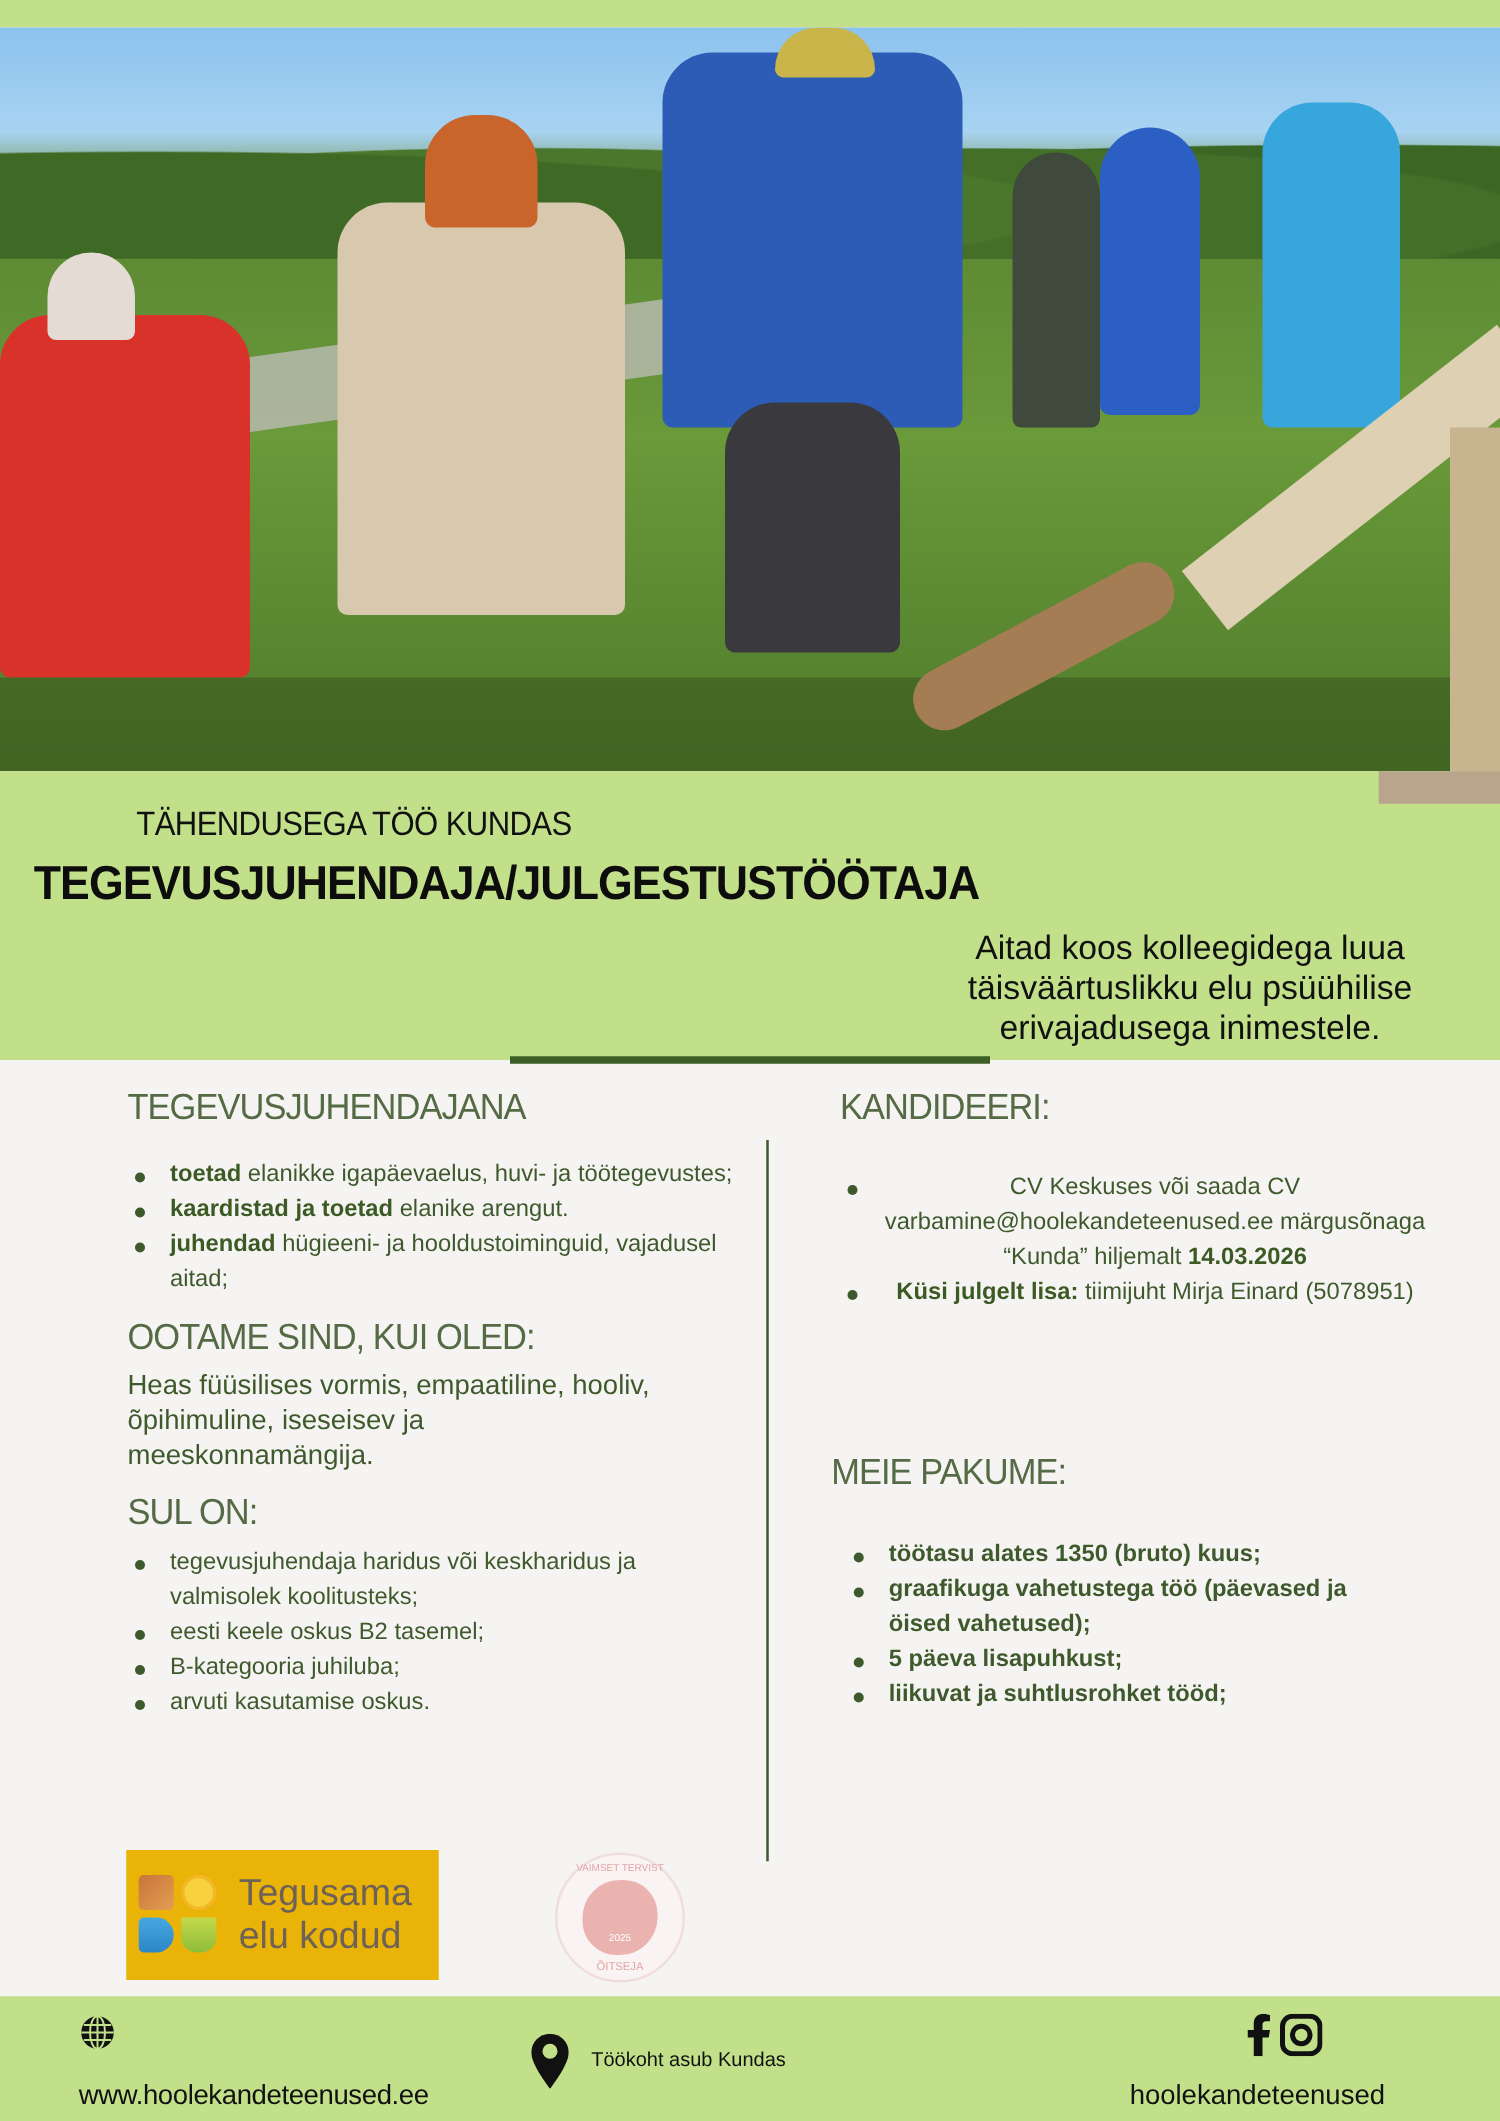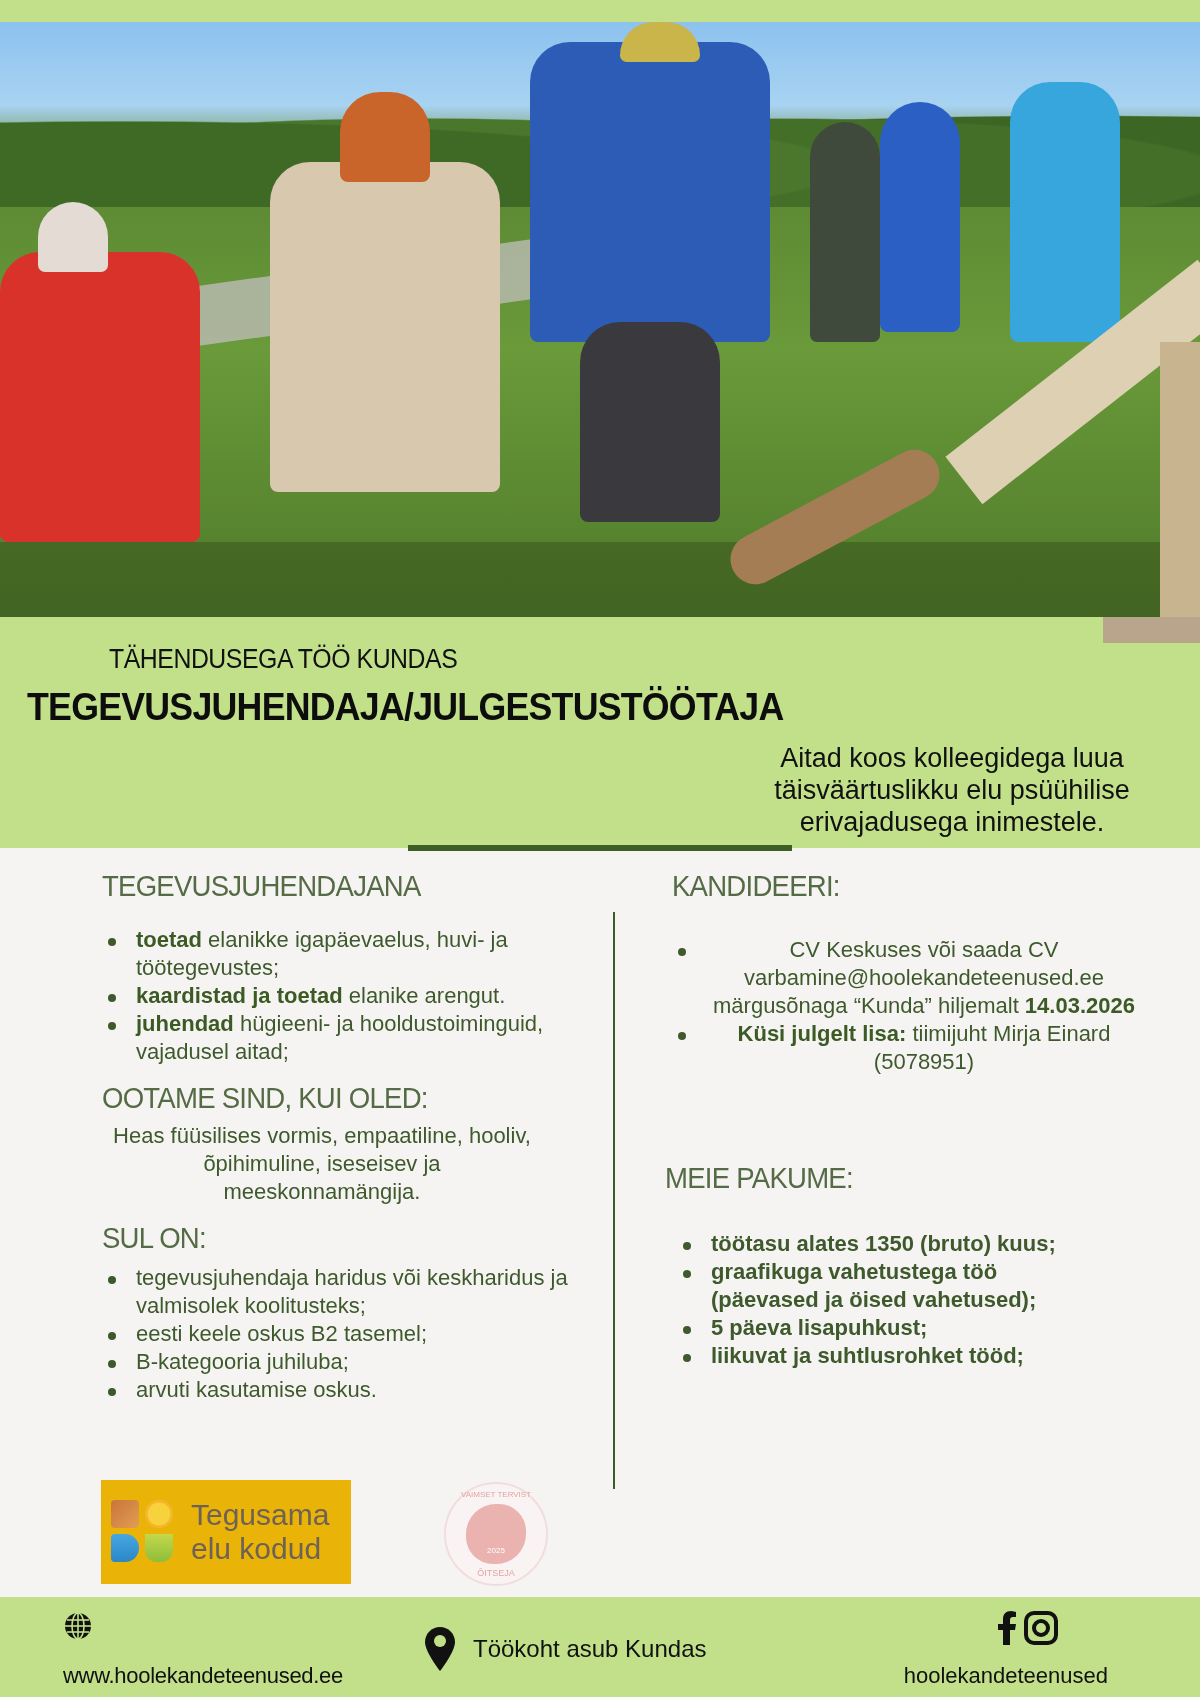--- a/index.html
+++ b/index.html
@@ -39,21 +39,21 @@
   .band { position: absolute; left: 0; top: 617px; width: 1200px; height: 231px; background: #c2e089; }
   .green-rule { position: absolute; left: 408px; top: 845px; width: 384px; height: 6px; background: #3d5f26; }
 
   
   .col { position: absolute; }
   .col-left { left: 102px; top: 868px; width: 500px; }
   .col-right { left: 668px; top: 868px; width: 520px; }
   .vline { position: absolute; left: 613px; top: 912px; width: 2px; height: 577px; background: #3e5a2c; }
 
   h2.sec { font-weight: normal; font-size: 29px; color: #556b45; letter-spacing: -0.8px; transform: scaleX(.95); transform-origin: left; line-height: 36px; }
-  ul.blist { list-style: none; font-size: 22px; line-height: 28px; color: #3e5a2c; }
+  ul.blist { list-style: none; font-size: 19px; line-height: 28px; color: #3e5a2c; }
   ul.blist li { position: relative; padding-left: 34px; }
   ul.blist li::before { content: ""; position: absolute; left: 6px; top: 12px; width: 8px; height: 8px; border-radius: 50%; background: #3e5a2c; }
   b.kw { font-weight: bold; color: #3b5a24; }
   p.para { font-size: 22px; line-height: 28px; color: #3e5a2c; }
 
   
   .logo-box { position: absolute; left: 101px; top: 1480px; width: 250px; height: 104px; background: #eab308; }
   .logo-grid { position: absolute; left: 10px; top: 20px; width: 64px; height: 64px; }
   .lg { position: absolute; width: 28px; height: 28px; }
   .lg1 { left: 0; top: 0; background: linear-gradient(135deg,#c8753a,#e39d52); border-radius: 4px; }
@@ -67,21 +67,21 @@
   .badge-top { position: absolute; left: 0; top: 6px; width: 100%; text-align: center; font-size: 8px; color: #e0a5a3; }
   .badge-year { position: absolute; left: 0; top: 62px; width: 100%; text-align: center; font-size: 8px; color: #fff; }
   .badge-bottom { position: absolute; left: 0; top: 84px; width: 100%; text-align: center; font-size: 9px; color: #e0a5a3; }
 
   
   .footer { position: absolute; left: 0; top: 1597px; width: 1200px; height: 100px; background: #c2e089; color: #111; }
   .f-web { position: absolute; left: 63px; top: 14px; }
   .f-web .ico { width: 30px; height: 30px; }
   .f-web .txt { position: absolute; left: 0; top: 52px; white-space: nowrap; font-size: 22px; letter-spacing: -0.3px; }
   .f-loc { position: absolute; left: 425px; top: 30px; display: flex; align-items: center; gap: 18px; }
-  .f-loc .txt { font-size: 24px; }
+  .f-loc .txt { font-size: 16px; }
   .f-soc { position: absolute; right: 92px; top: 14px; width: 220px; text-align: right; }
   .f-soc .icons { display: flex; justify-content: flex-end; gap: 8px; padding-right: 50px; }
   .f-soc .txt { position: absolute; right: 0; top: 52px; font-size: 22px; white-space: nowrap; }
 </style>
 </head>
 <body>
 
 <div class="top-strip"></div>
 
 <div class="photo" title="Inimesed kõnnivad käest kinni hoides palgil pargis">
@@ -116,21 +116,21 @@
 
 <div class="col col-left">
   <h2 class="sec">TEGEVUSJUHENDAJANA</h2>
   <ul class="blist" style="margin-top:22px;">
     <li><b class="kw">toetad</b><span> elanikke igapäevaelus, huvi- ja töötegevustes;</span></li>
     <li><b class="kw">kaardistad ja toetad</b><span> elanike arengut.</span></li>
     <li><b class="kw">juhendad</b><span> hügieeni- ja hooldustoiminguid, vajadusel aitad;</span></li>
   </ul>
 
   <h2 class="sec" style="margin-top:14px;">OOTAME SIND, KUI OLED:</h2>
-  <p class="para" style="margin-top:6px;width:440px;text-align:center;">Heas füüsilises vormis, empaatiline, hooliv, õpihimuline, iseseisev ja meeskonnamängija.</p>
+  <p class="para" style="margin-top:6px;width:440px;">Heas füüsilises vormis, empaatiline, hooliv, õpihimuline, iseseisev ja meeskonnamängija.</p>
 
   <h2 class="sec" style="margin-top:14px;">SUL ON:</h2>
   <ul class="blist" style="margin-top:8px;width:500px;">
     <li>tegevusjuhendaja haridus või keskharidus ja valmisolek koolitusteks;</li>
     <li>eesti keele oskus B2 tasemel;</li>
     <li>B-kategooria juhiluba;</li>
     <li>arvuti kasutamise oskus.</li>
   </ul>
 </div>
 

